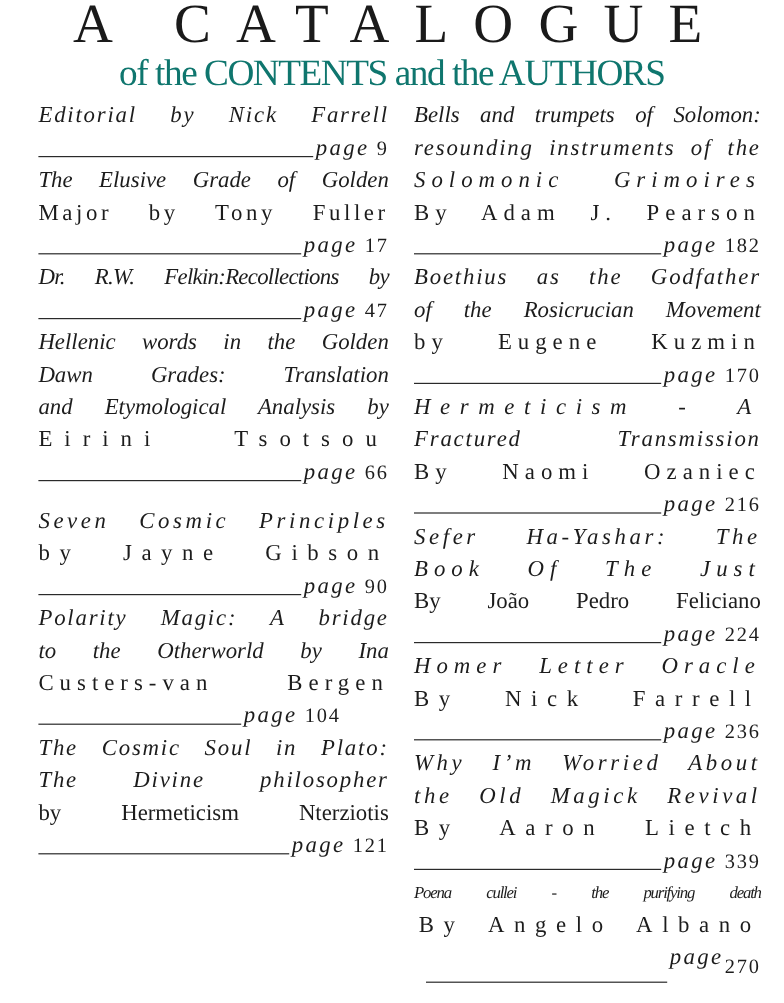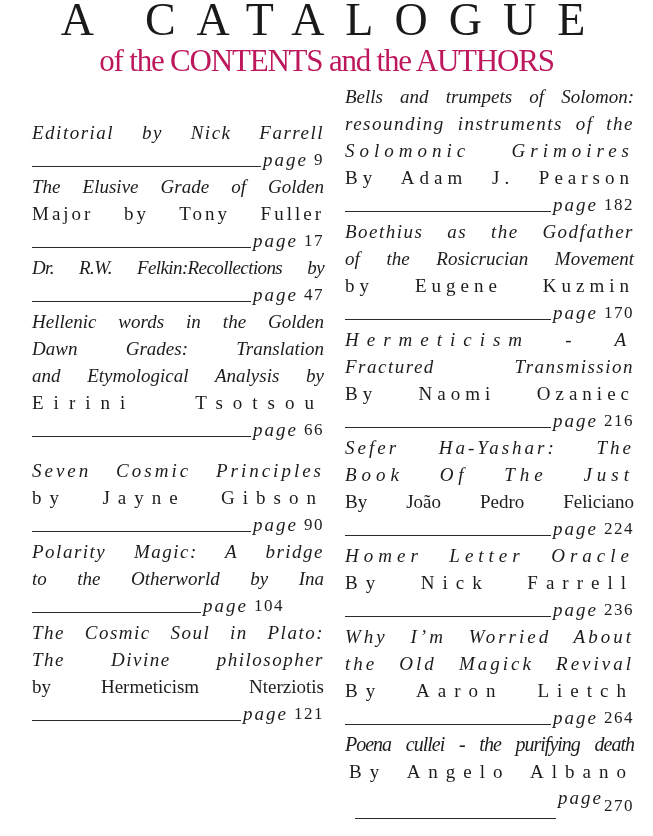--- a/index.html
+++ b/index.html
@@ -10,24 +10,24 @@
     }
     .title {
       position: absolute; left: 0; top: -6px; width: 653px; text-align: center;
       font-size: 46px; letter-spacing: 21px; line-height: 52px;
       padding-left: 14px; box-sizing: border-box;
       color: #1a1a1a;
     }
     .subtitle {
       position: absolute; left: 0; top: 42px; width: 653px; text-align: center;
       font-size: 31px; letter-spacing: -1.2px; line-height: 38px;
-      color: #be185d;
+      color: #0f766e;
     }
     .col { position: absolute; top: 83px; }
-    .col.left { left: 32px; width: 292px; margin-top: 36px; }
+    .col.left { left: 32px; width: 292px; }
     .col.right { left: 345px; width: 289px; }
     .line {
       height: 27px; line-height: 27px; font-size: 19px; white-space: nowrap;
       display: flex; justify-content: space-between; align-items: baseline;
       overflow: visible;
     }
     .line.it { font-style: italic; }
     .line.sp1 { letter-spacing: 1.5px; }
     .line.sp2 { letter-spacing: 3px; }
     .line.sp3 { letter-spacing: 5px; }
@@ -101,20 +101,21 @@
     <div class="pg">
       <span class="rule"></span>
       <span class="pglabel">page</span>
       <span class="pgnum">90</span>
     </div>
   </div>
 
   <div>
     <div class="line single it just sp1">Polarity Magic: A bridge</div>
     <div class="line single it just">to the Otherworld by Ina</div>
+    <div class="line single just sp3">Custers-van Bergen</div>
     <div class="pg" style="padding-right:40px">
       <span class="rule"></span>
       <span class="pglabel">page</span>
       <span class="pgnum">104</span>
     </div>
   </div>
 
   <div>
     <div class="line single it just sp1">The Cosmic Soul in Plato:</div>
     <div class="line single it just sp1">The Divine philosopher</div>
@@ -184,26 +185,26 @@
     </div>
   </div>
 
   <div>
     <div class="line single it just sp2">Why I’m Worried About</div>
     <div class="line single it just sp2">the Old Magick Revival</div>
     <div class="line single just sp4">By Aaron Lietch</div>
     <div class="pg">
       <span class="rule"></span>
       <span class="pglabel">page</span>
-      <span class="pgnum">264</span>
-    </div>
-  </div>
-
-  <div>
-    <div class="line single it just" style="letter-spacing:-1px;font-size:20px">Poena cullei - the purifying death</div>
+      <span class="pgnum">339</span>
+    </div>
+  </div>
+
+  <div>
+    <div class="line single it just" style="letter-spacing:-1px;font-size:14px">Poena cullei - the purifying death</div>
     <div class="line single just sp4" style="padding-left:4px">By Angelo Albano</div>
     <div class="pg" style="height:34px; padding-left:10px">
       <span class="rule" style="margin-bottom:0px"></span>
       <span class="pglabel" style="margin-bottom:8px">page</span>
       <span class="pgnum" style="margin-left:1px;">270</span>
     </div>
   </div>
 </div>
 
 </body></html>

